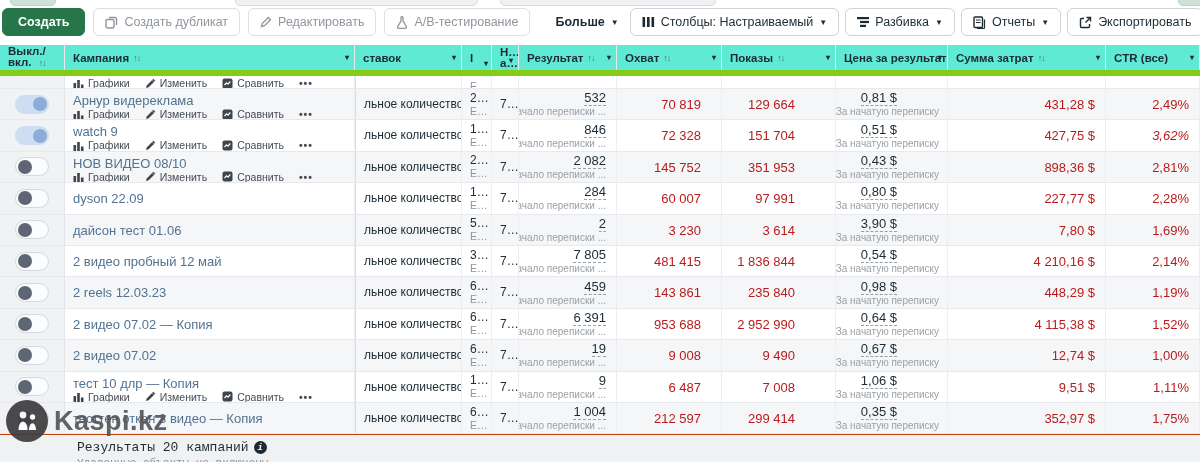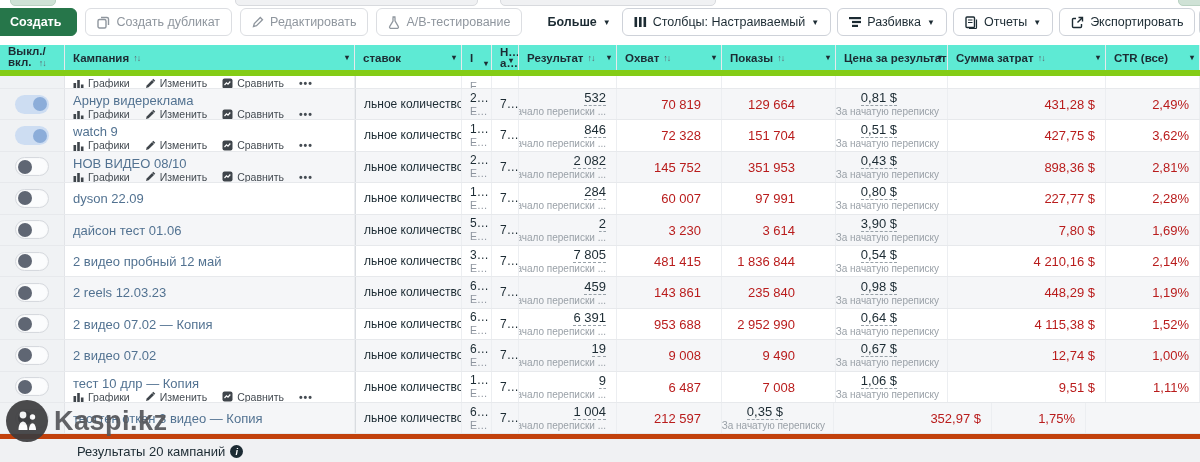--- a/index.html
+++ b/index.html
@@ -4,21 +4,21 @@
 <style>
   * { margin:0; padding:0; box-sizing:border-box; }
   html,body { width:1200px; height:462px; overflow:hidden; background:#fff;
     font-family:"Liberation Sans", sans-serif; color:#1c2b33; }
   #app { position:relative; width:1200px; height:462px; overflow:hidden; background:#fff; }
 
   
   .toolbar { position:relative; height:45px; background:#fff; }
   .remnant { position:absolute; top:-10px; height:16px; border:1px solid #d8dade; background:#f0f1f3; border-radius:5px; }
   .remnant.green { background:#cfe2d6; border-color:#b9d2c2; }
-  .tb-row { position:absolute; left:8px; right:0; top:8px; height:28px; display:flex; align-items:center; }
+  .tb-row { position:absolute; left:16px; right:0; top:8px; height:28px; display:flex; align-items:center; }
   .btn { height:28px; display:flex; align-items:center; gap:6px; padding:0 11px;
     border:1px solid #ced2d9; border-radius:6px; background:#fff; font-size:12.5px; color:#1c2b33;
     white-space:nowrap; cursor:pointer; flex:0 0 auto; }
   .btn.disabled { color:#8f969e; border-color:#dcdee2; }
   .btn.primary { background:#26764a; border-color:#26764a; color:#fff; font-weight:bold;
     margin-left:-14px; padding:0 15px; }
   .btn.flat { border:none; font-weight:bold; }
   .btn .caret { font-size:8px; color:inherit; }
   .btn svg { flex:0 0 auto; }
   .gap8 { width:8px; flex:0 0 auto; } .gap6 { width:6px; flex:0 0 auto; } .gap4 { width:4px; flex:0 0 auto; }
@@ -68,21 +68,21 @@
 
   .num { font-size:13px; text-align:right; line-height:31px; color:#b91c1c; white-space:nowrap; }
   .td.c-reach .num { padding-right:12px; } .td.c-impr .num { padding-right:32px; }
   .metric { display:flex; flex-direction:column; align-items:flex-end; justify-content:center; height:100%; }
   .metric .val { font-size:13px; color:#1c2b33; border-bottom:1px dashed #98a1a8; line-height:15px; cursor:pointer; white-space:nowrap; }
   .metric .sub { font-size:10px; color:#9aa1a8; line-height:12px; white-space:nowrap; }
   .c-cpr .metric .val { margin-right:42px; }
   .c-res .metric { padding-right:2px; }
 
   
-  .tfoot { position:absolute; left:0; right:0; bottom:0; top:434px; background:#f0f1f3; border-top:5px solid #c2410c; }
+  .tfoot { position:absolute; left:0; right:0; bottom:0; top:434px; background:#f0f1f3; border-top:1px solid #c2410c;font-family:Liberation Mono, monospace; }
   .f-results { position:absolute; left:77px; top:5px; font-size:13px; color:#1c2b33; display:flex; align-items:center; gap:5px; }
   .f-info { width:13px; height:13px; border-radius:50%; background:#1c2b33; color:#fff; font-size:9px; font-weight:bold;
     display:flex; align-items:center; justify-content:center; font-style:italic; }
   .f-note { position:absolute; left:77px; top:22px; font-size:11px; color:#8d949e; }
 
   
   .watermark { position:absolute; left:6px; top:400px; display:flex; align-items:center; gap:6px; opacity:.92; z-index:5; }
   .wm-circle { width:42px; height:42px; border-radius:50%; background:#3c3c3e; display:flex; align-items:center; justify-content:center; }
   .wm-text { font-size:27px; font-weight:bold; color:#55565a; letter-spacing:.5px; }
 </style>
@@ -410,21 +410,21 @@
           <div class="td c-cpr">
             <div class="metric">
               <span class="val">0,51 $</span>
               <span class="sub">За начатую переписку</span>
             </div>
           </div>
           <div class="td c-spent">
             <div class="num" style="padding-right: 2px;">427,75 $</div>
           </div>
           <div class="td c-ctr">
-            <div class="num" style="padding-right: 2px;">3,62%</div>
+            <div class="num" style="padding-right: 2px; font-style: italic;">3,62%</div>
           </div>
         </div>
         <div class="tr odd">
           <div class="td c-toggle">
             <div class="toggle off">
               <div class="knob"></div>
             </div>
           </div>
           <div class="td c-camp">
             <div class="camp-name">НОВ ВИДЕО 08/10</div>
@@ -864,20 +864,23 @@
             <div class="tl-a" style="line-height: 31px;">7…</div>
           </div>
           <div class="td c-res">
             <div class="metric">
               <span class="val">1 004</span>
               <span class="sub">Начало переписки ...</span>
             </div>
           </div>
           <div class="td c-reach">
             <div class="num">212 597</div>
+          </div>
+          <div class="td c-impr">
+            <div class="num">299 414</div>
           </div>
           <div class="td c-cpr">
             <div class="metric">
               <span class="val">0,35 $</span>
               <span class="sub">За начатую переписку</span>
             </div>
           </div>
           <div class="td c-spent">
             <div class="num" style="padding-right: 2px;">352,97 $</div>
           </div>

